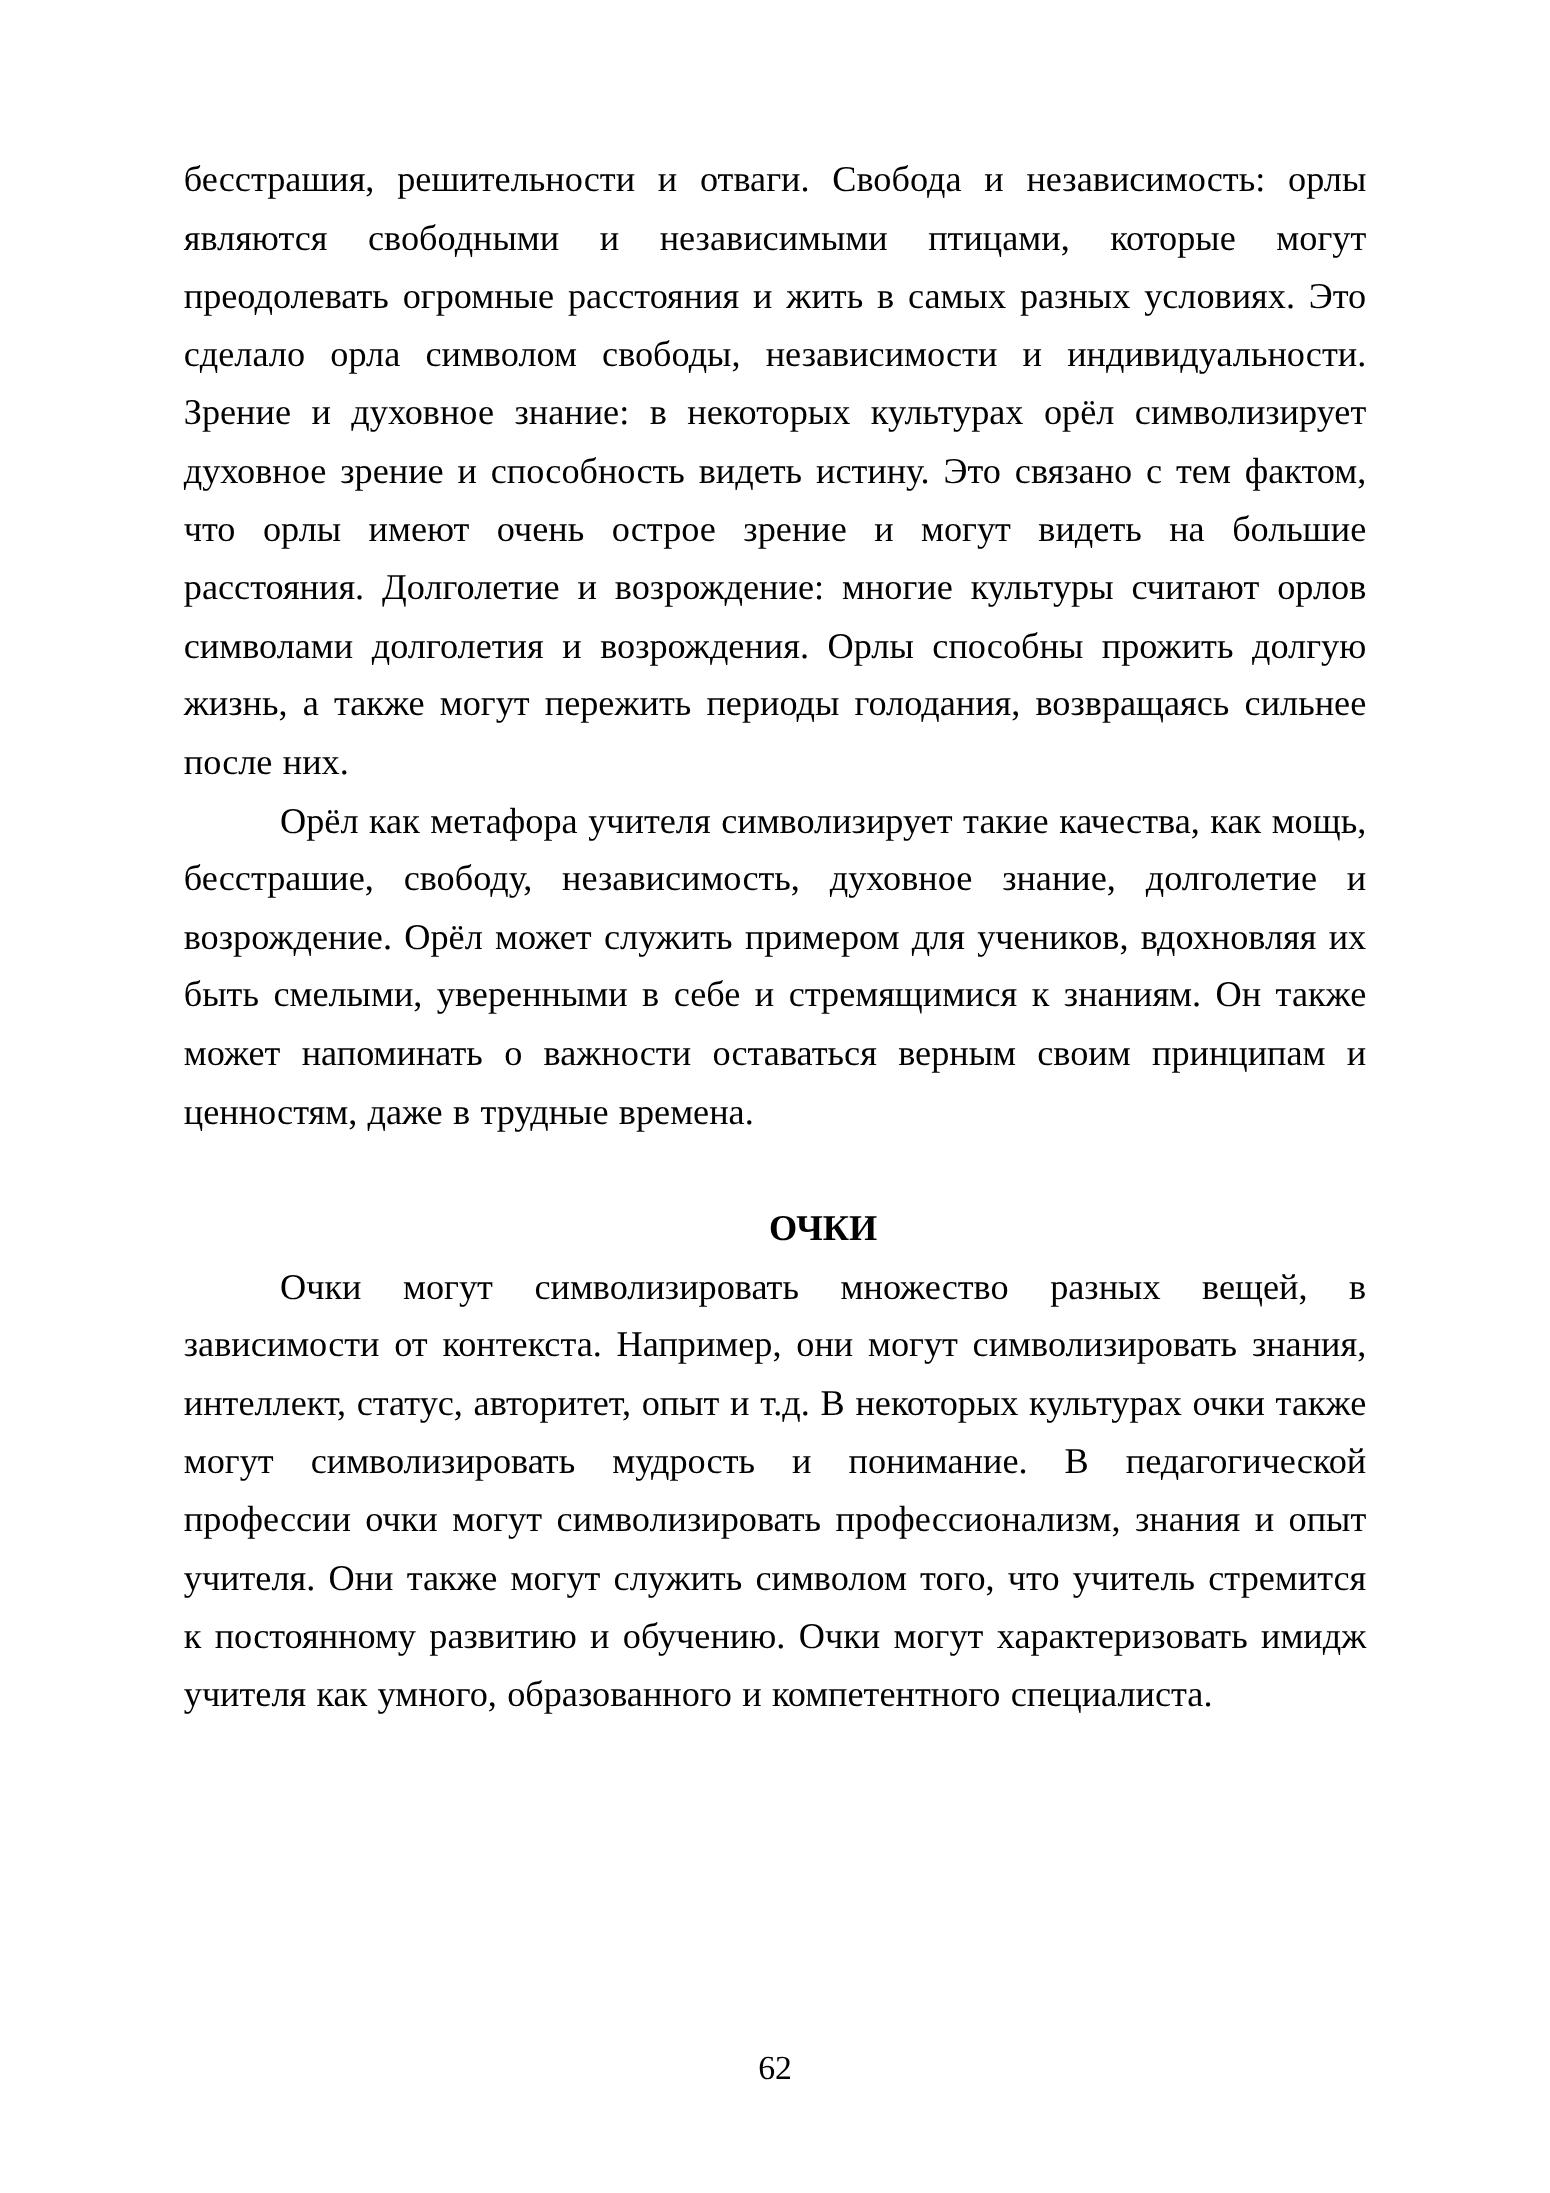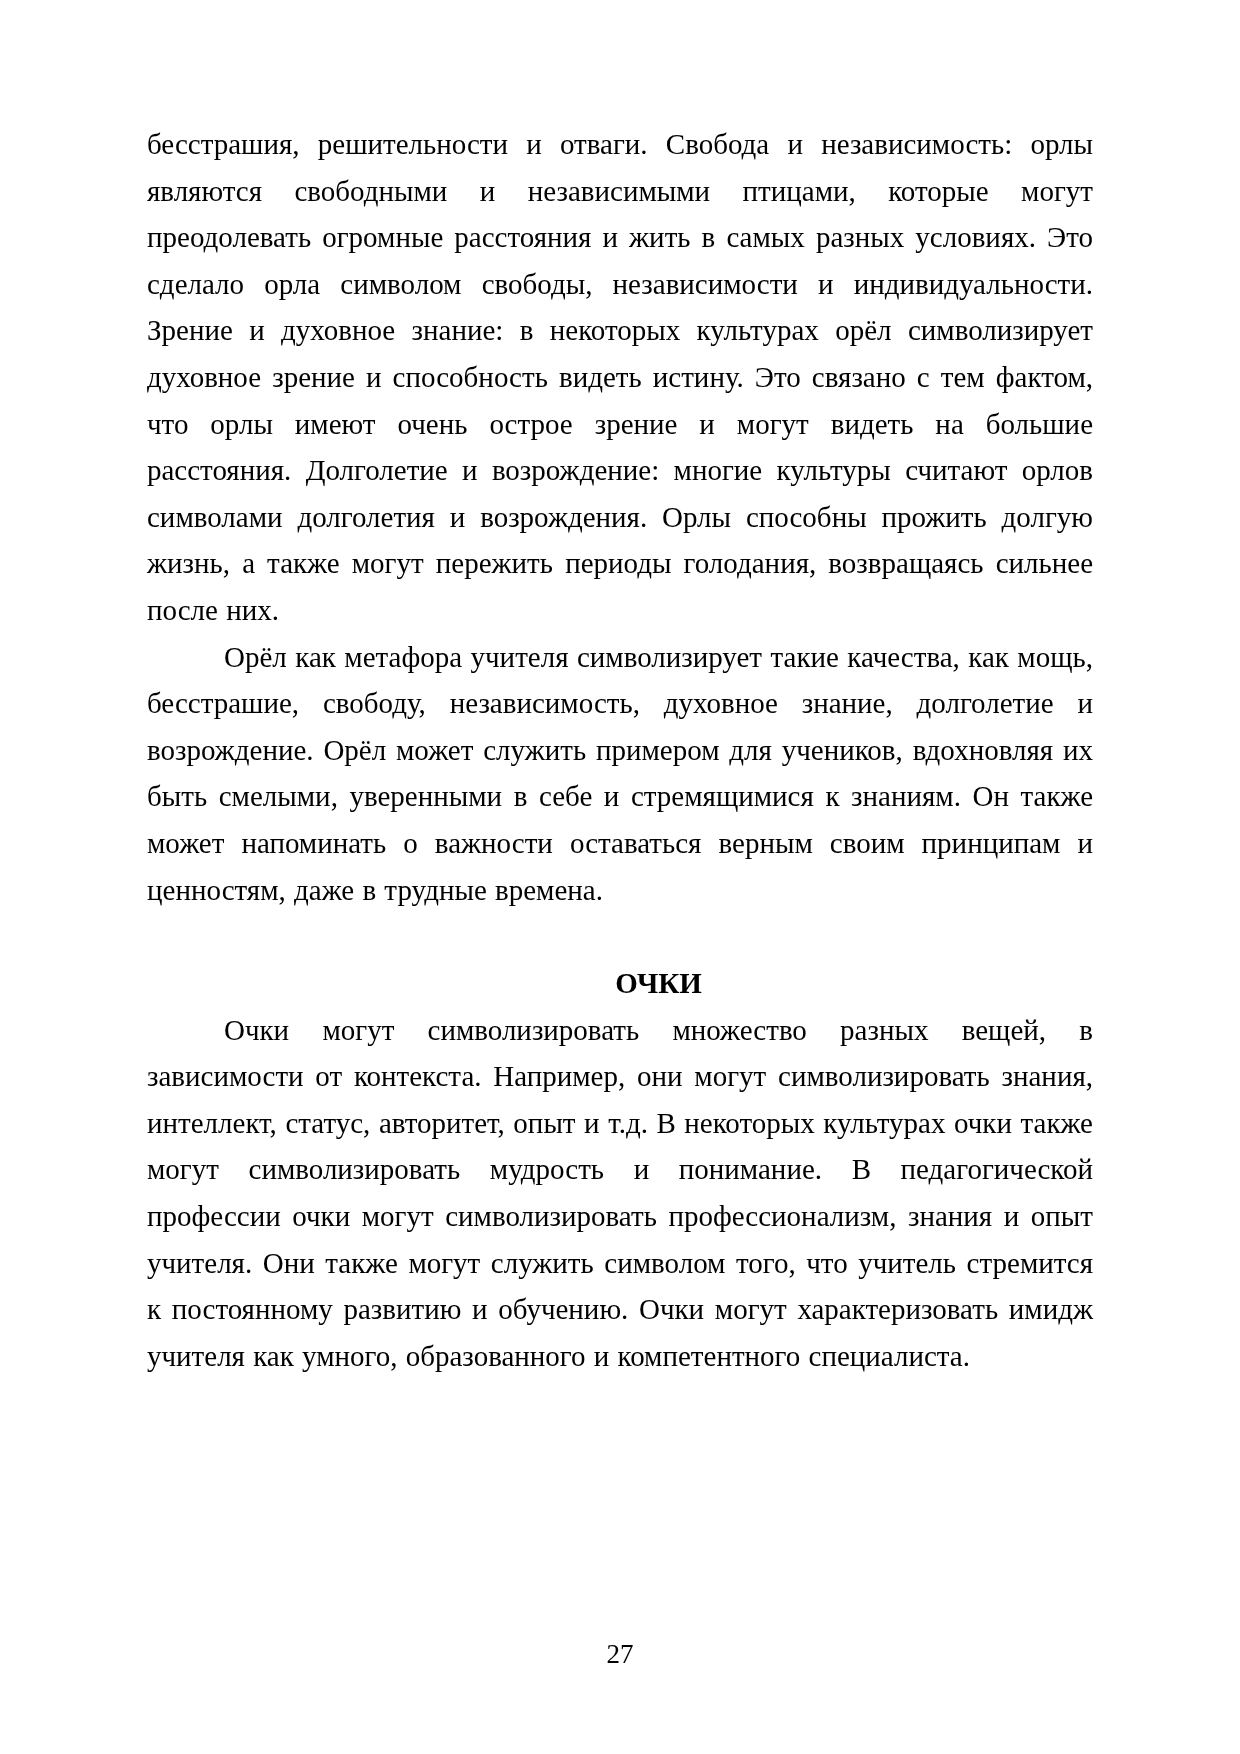--- a/index.html
+++ b/index.html
@@ -54,14 +54,14 @@
 </head>
 <body>
 
 <div class="page">
   <div class="content">
     <p class="body-par no-indent">бесстрашия, решительности и отваги. Свобода и независимость: орлы являются свободными и независимыми птицами, которые могут преодолевать огромные расстояния и жить в самых разных условиях. Это сделало орла символом свободы, независимости и индивидуальности. Зрение и духовное знание: в некоторых культурах орёл символизирует духовное зрение и способность видеть истину. Это связано с тем фактом, что орлы имеют очень острое зрение и могут видеть на большие расстояния. Долголетие и возрождение: многие культуры считают орлов символами долголетия и возрождения. Орлы способны прожить долгую жизнь, а также могут пережить периоды голодания, возвращаясь сильнее после них.</p>
     <p class="body-par">Орёл как метафора учителя символизирует такие качества, как мощь, бесстрашие, свободу, независимость, духовное знание, долголетие и возрождение. Орёл может служить примером для учеников, вдохновляя их быть смелыми, уверенными в себе и стремящимися к знаниям. Он также может напоминать о важности оставаться верным своим принципам и ценностям, даже в трудные времена.</p>
     <h2 class="section-heading">ОЧКИ</h2>
     <p class="body-par">Очки могут символизировать множество разных вещей, в зависимости от контекста. Например, они могут символизировать знания, интеллект, статус, авторитет, опыт и т.д. В некоторых культурах очки также могут символизировать мудрость и понимание. В педагогической профессии очки могут символизировать профессионализм, знания и опыт учителя. Они также могут служить символом того, что учитель стремится к постоянному развитию и обучению. Очки могут характеризовать имидж учителя как умного, образованного и компетентного специалиста.</p>
   </div>
-  <div class="page-number">27</div>
+  <div class="page-number">62</div>
 </div>
 
 </body></html>

